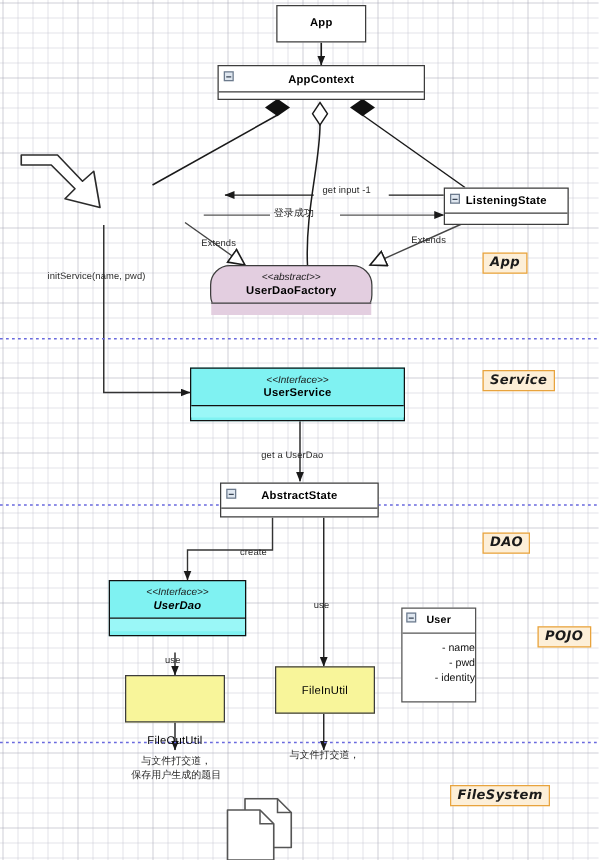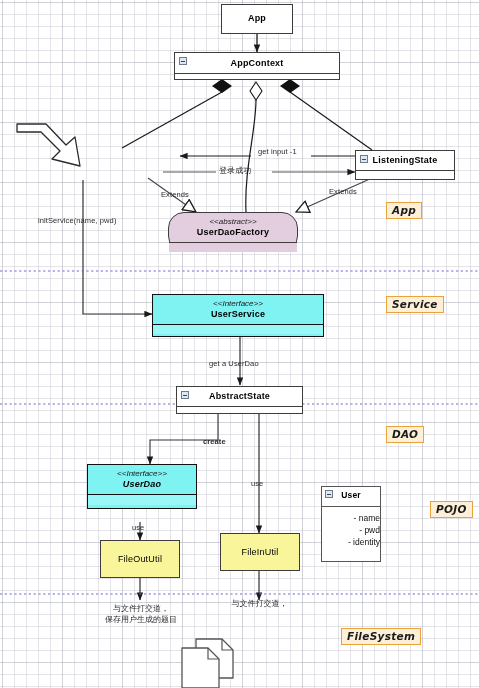--- a/index.html
+++ b/index.html
@@ -241,50 +241,50 @@
 
   <div class="node n-cyan" style="left:87px; top:464px; width:110px; height:45px;">
     <div class="title" style="padding-top:4px;">
       <span class="stereo">&lt;&lt;Interface&gt;&gt;</span>
       <span style="font-style:italic;">UserDao</span>
     </div>
     <div class="compartment" style="height:10px;"></div>
   </div>
 
   <div class="node n-yellow" style="left:100px; top:540px; width:80px; height:38px;">
-    <div class="title" style="padding-top:13px; font-weight:normal; font-size:9px;">FileOutUtil</div>
+    <div class="title" style="padding-top:13px; font-weight:normal; font-size:9px;margin-top:33px;">FileOutUtil</div>
   </div>
 
   <div class="node n-yellow" style="left:220px; top:533px; width:80px; height:38px;">
     <div class="title" style="padding-top:13px; font-weight:normal; font-size:9px;">FileInUtil</div>
   </div>
 
   <div class="node n-plain" style="left:321px; top:486px; width:60px; height:76px; border-color:#555;">
     <span class="collapse-box" style="left:3px; top:3px;"></span>
     <div class="title" style="padding-top:3px; font-size:8.5px;">User</div>
     <div class="attrs" style="border-top:1.2px solid #555; margin-top:1px;">
       <div>- name</div>
       <div>- pwd</div>
       <div>- identity</div>
     </div>
   </div>
 
   <div class="layer-tag" style="left:386px; top:202px;">App</div>
   <div class="layer-tag" style="left:386px; top:296px;">Service</div>
   <div class="layer-tag" style="left:386px; top:426px;">DAO</div>
   <div class="layer-tag" style="left:389px; top:501px;margin-left:41px;">POJO</div>
-  <div class="layer-tag" style="left:341px; top:628px;">FileSystem</div>
+  <div class="layer-tag" style="left:360px; top:628px;">FileSystem</div>
 
   <div class="edge-label" style="left:258px; top:147px;">get input -1</div>
   <div class="edge-label cn" style="left:219px; top:165px;">登录成功</div>
   <div class="edge-label" style="left:161px; top:190px;">Extends</div>
   <div class="edge-label" style="left:329px; top:187px;">Extends</div>
   <div class="edge-label" style="left:38px; top:216px;text-align:center;">initService(name, pwd)</div>
   <div class="edge-label" style="left:209px; top:359px;">get a UserDao</div>
-  <div class="edge-label" style="left:203px; top:437px;font-weight:bold;">create</div>
+  <div class="edge-label" style="left:192px; top:437px;">create</div>
   <div class="edge-label" style="left:132px; top:523px;">use</div>
   <div class="edge-label" style="left:251px; top:479px;">use</div>
 
   <div class="note" style="left:86px; top:603px; width:110px;">
     <div>与文件打交道，</div>
     <div>保存用户生成的题目</div>
   </div>
   <div class="note" style="left:192px; top:598px; width:135px;">
     <div>与文件打交道，</div>
   </div>

